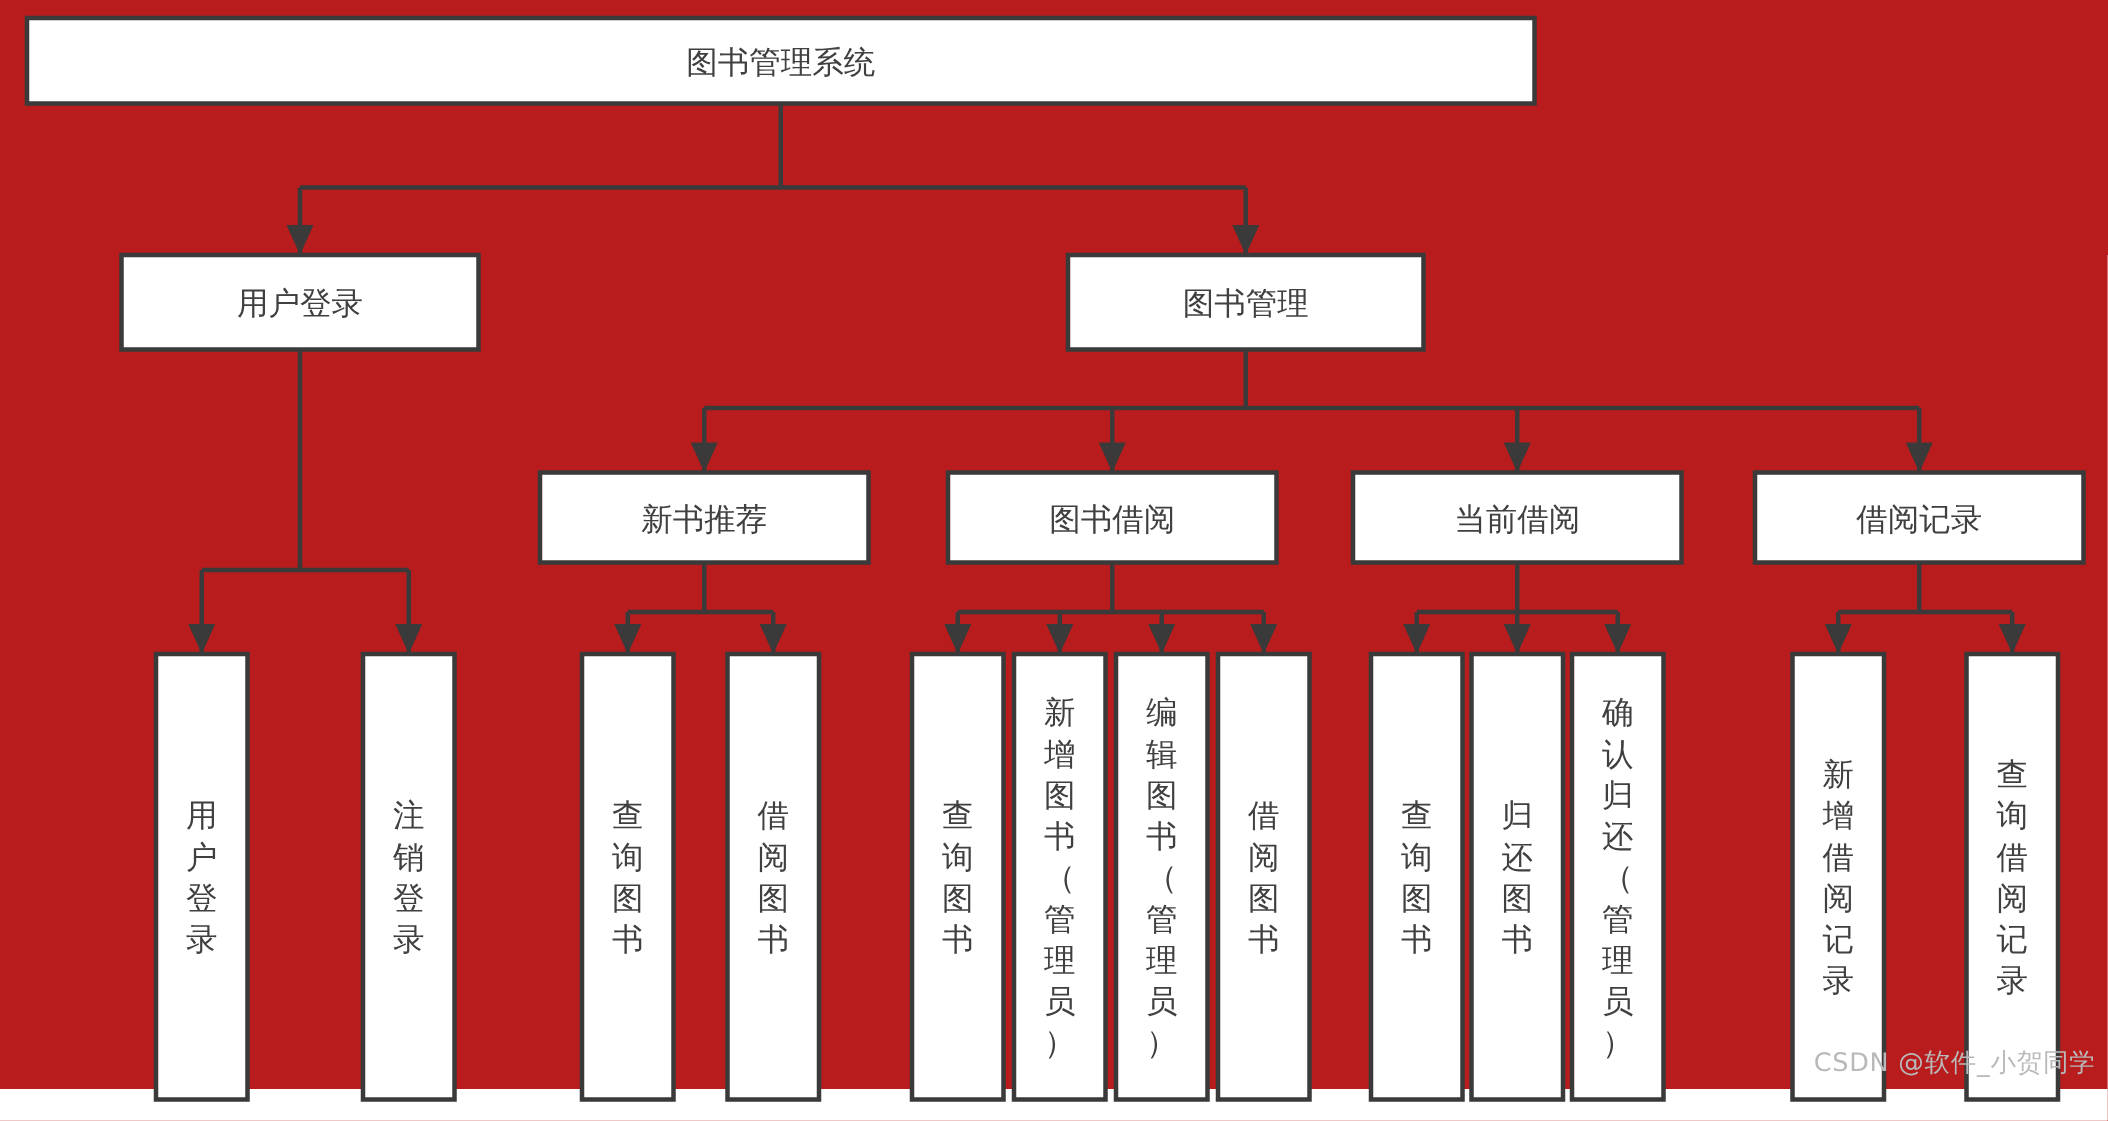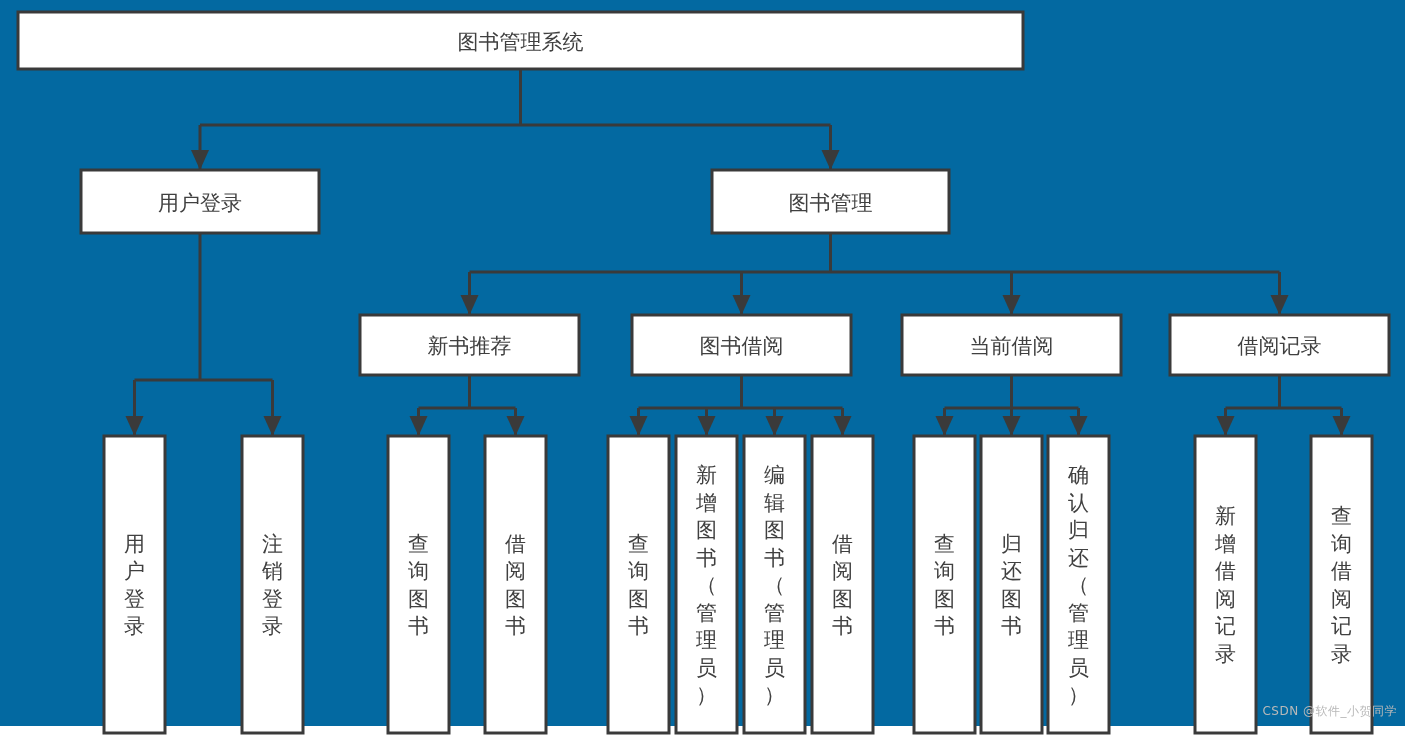--- a/index.html
+++ b/index.html
@@ -10,21 +10,21 @@
   body {
     width: 1405px;
     height: 747px;
     font-family: "DejaVu Sans", "Liberation Sans", sans-serif;
     overflow: hidden;
   }
   #diagram-root {
     position: relative;
     width: 1405px;
     height: 726px;
-    background: #0369a1;
+    background: #b91c1c;
   }
   svg.flow {
     position: absolute;
     left: 0;
     top: 0;
     width: 1405px;
     height: 747px;
   }
   .node-box {
     fill: #ffffff;
@@ -51,21 +51,21 @@
     fill: #404040;
     font-family: "DejaVu Sans", "Liberation Sans", sans-serif;
     font-size: 21px;
     text-anchor: middle;
   }
   .watermark {
     position: absolute;
     right: 8px;
     bottom: 6px;
     color: #b9b9b9;
-    font-size: 12px;
+    font-size: 17px;
     font-family: "DejaVu Sans", "Liberation Sans", sans-serif;
     letter-spacing: 0.5px;
     white-space: nowrap;
     user-select: none;
   }
 </style>
 </head>
 <body>
 
 <div id="diagram-root">

